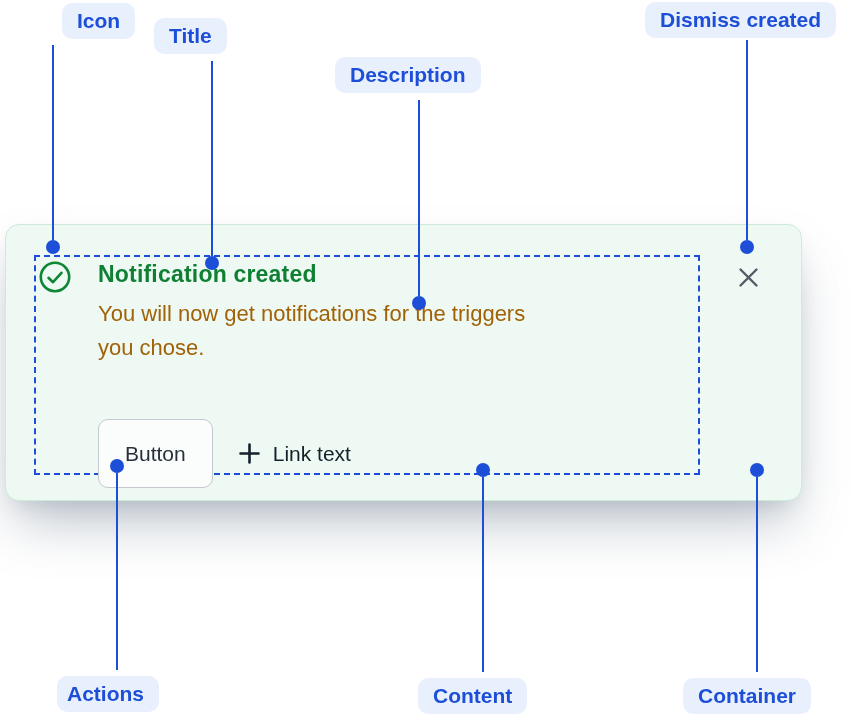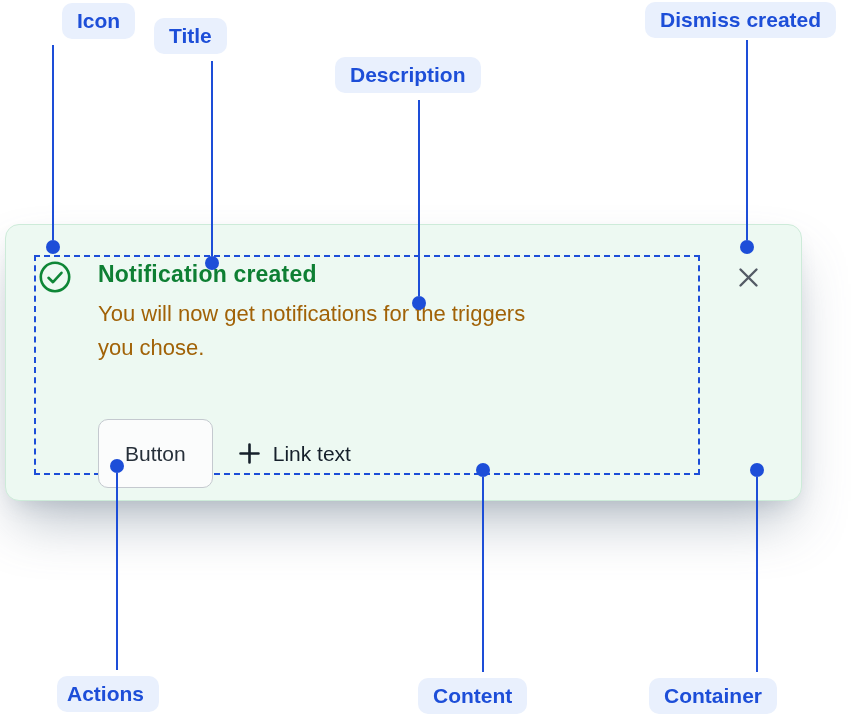--- a/index.html
+++ b/index.html
@@ -90,21 +90,21 @@
   .a-actions-dot{left:110px;top:459px;}
   .a-actions-line{left:116px;top:473px;height:197px;}
   .a-actions-chip{left:57px;top:676px;padding-left:10px;}
 
   .a-content-dot{left:476px;top:463px;}
   .a-content-line{left:482px;top:477px;height:195px;}
   .a-content-chip{left:418px;top:678px;}
 
   .a-container-dot{left:750px;top:463px;}
   .a-container-line{left:756px;top:477px;height:195px;}
-  .a-container-chip{left:649px;top:678px;}
+  .a-container-chip{left:683px;top:678px;}
 </style>
 </head>
 <body>
 
 <div class="stage">
 
   <div class="card">
     <div class="dotted-content"></div>
 
     <span class="check-icon">

